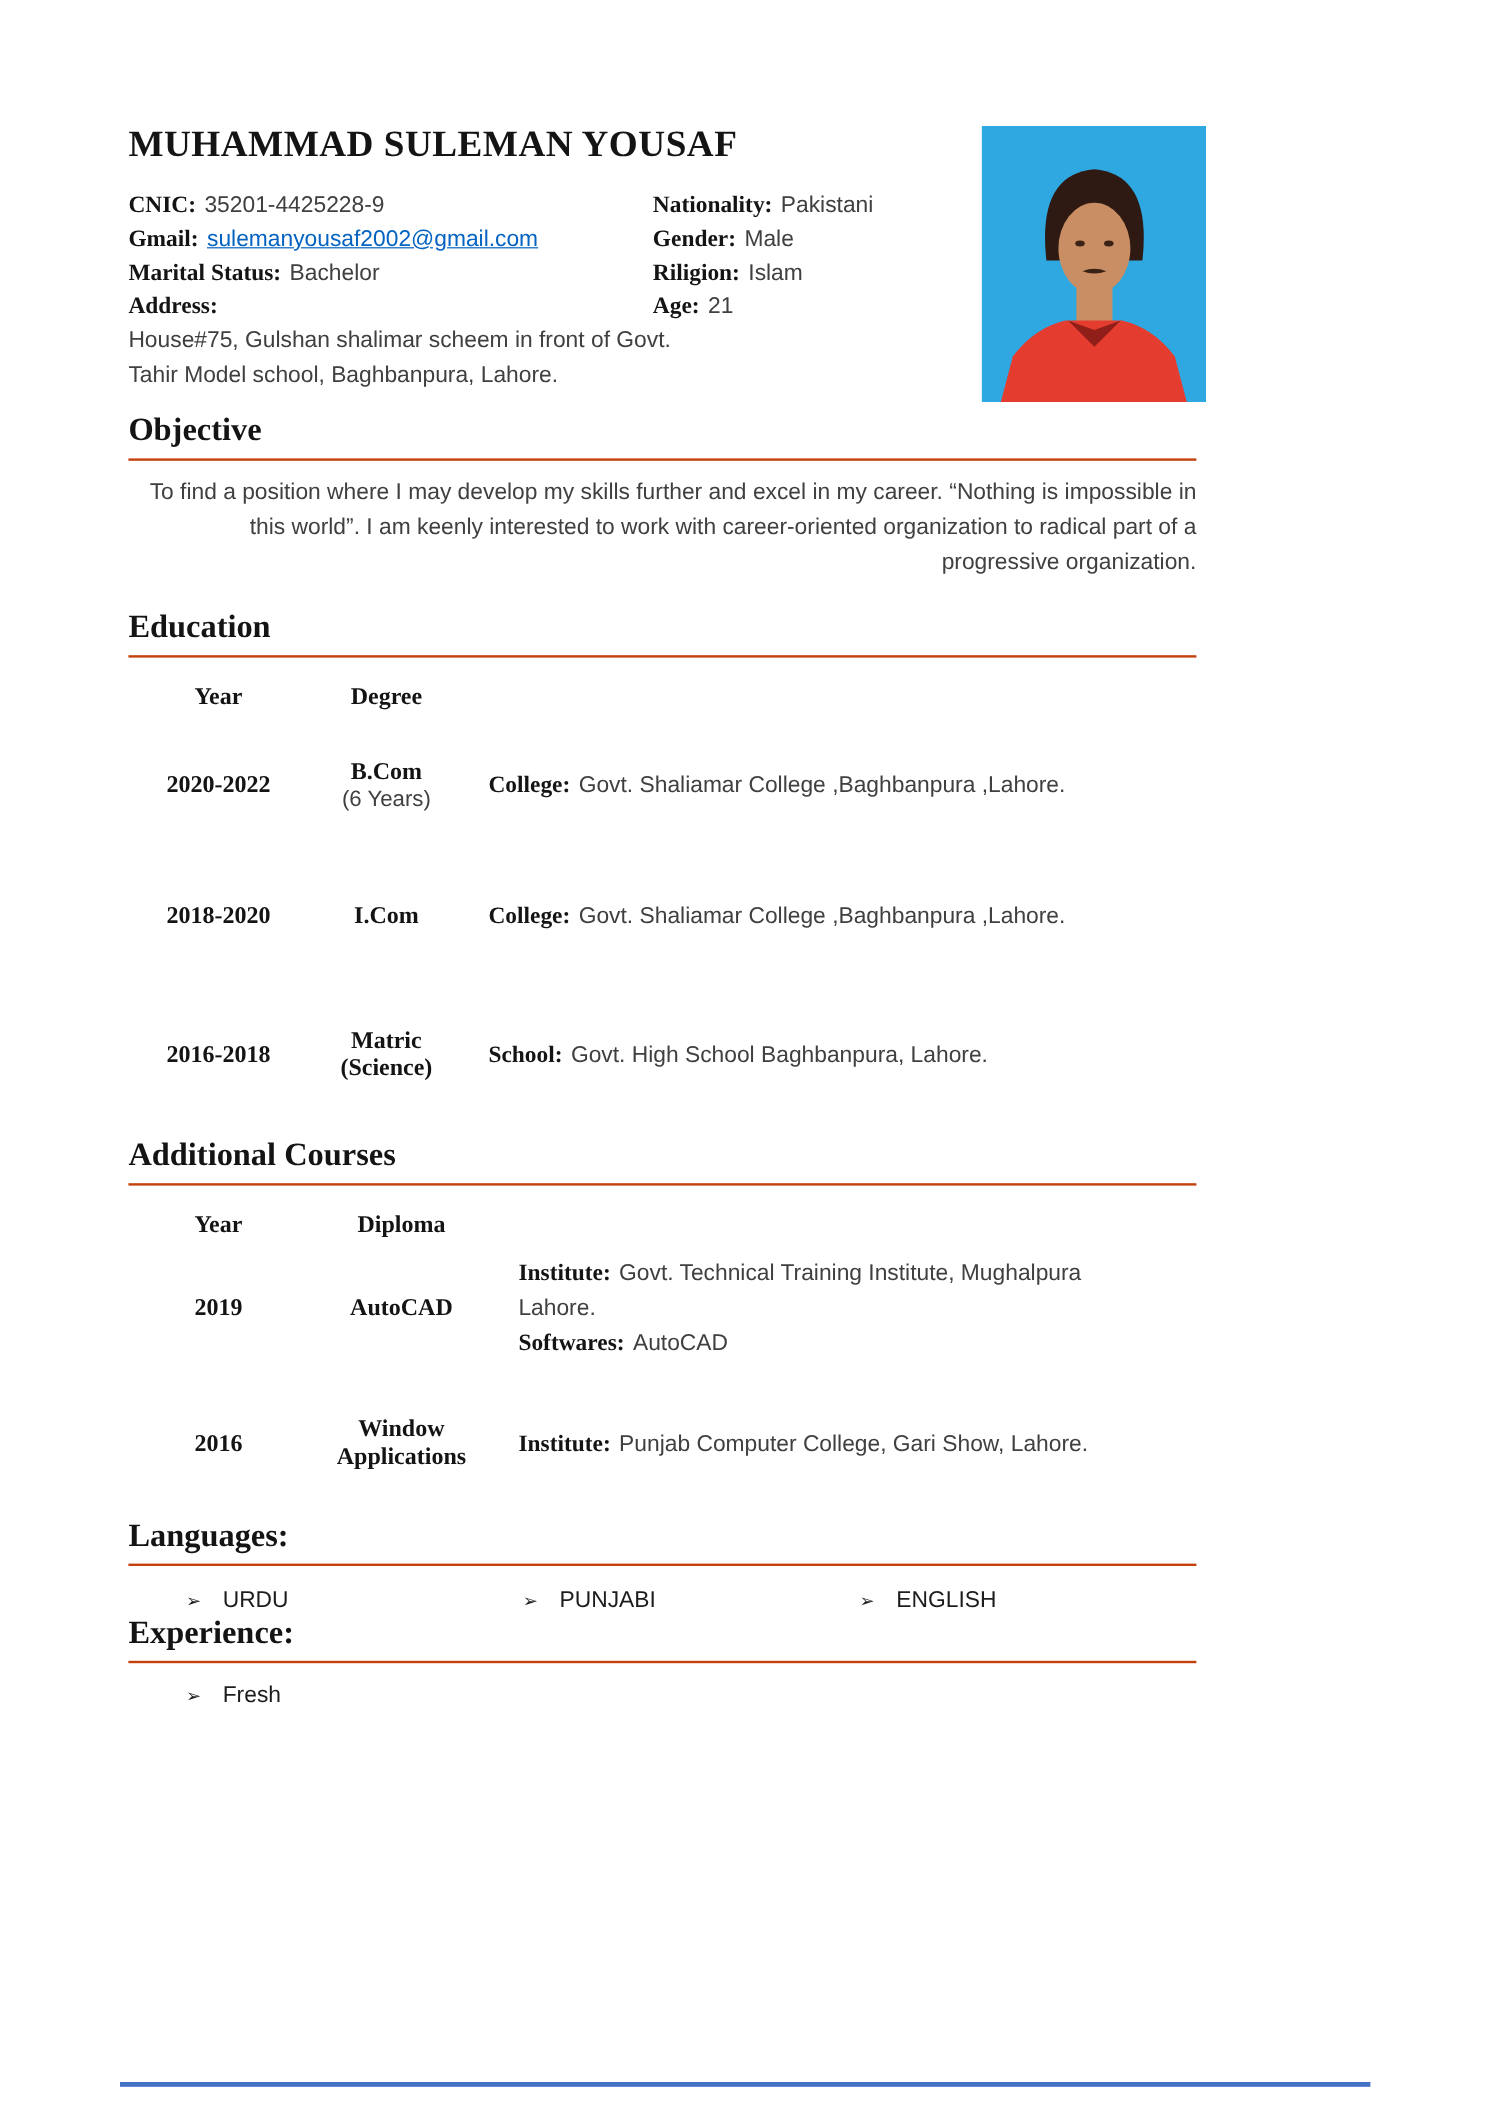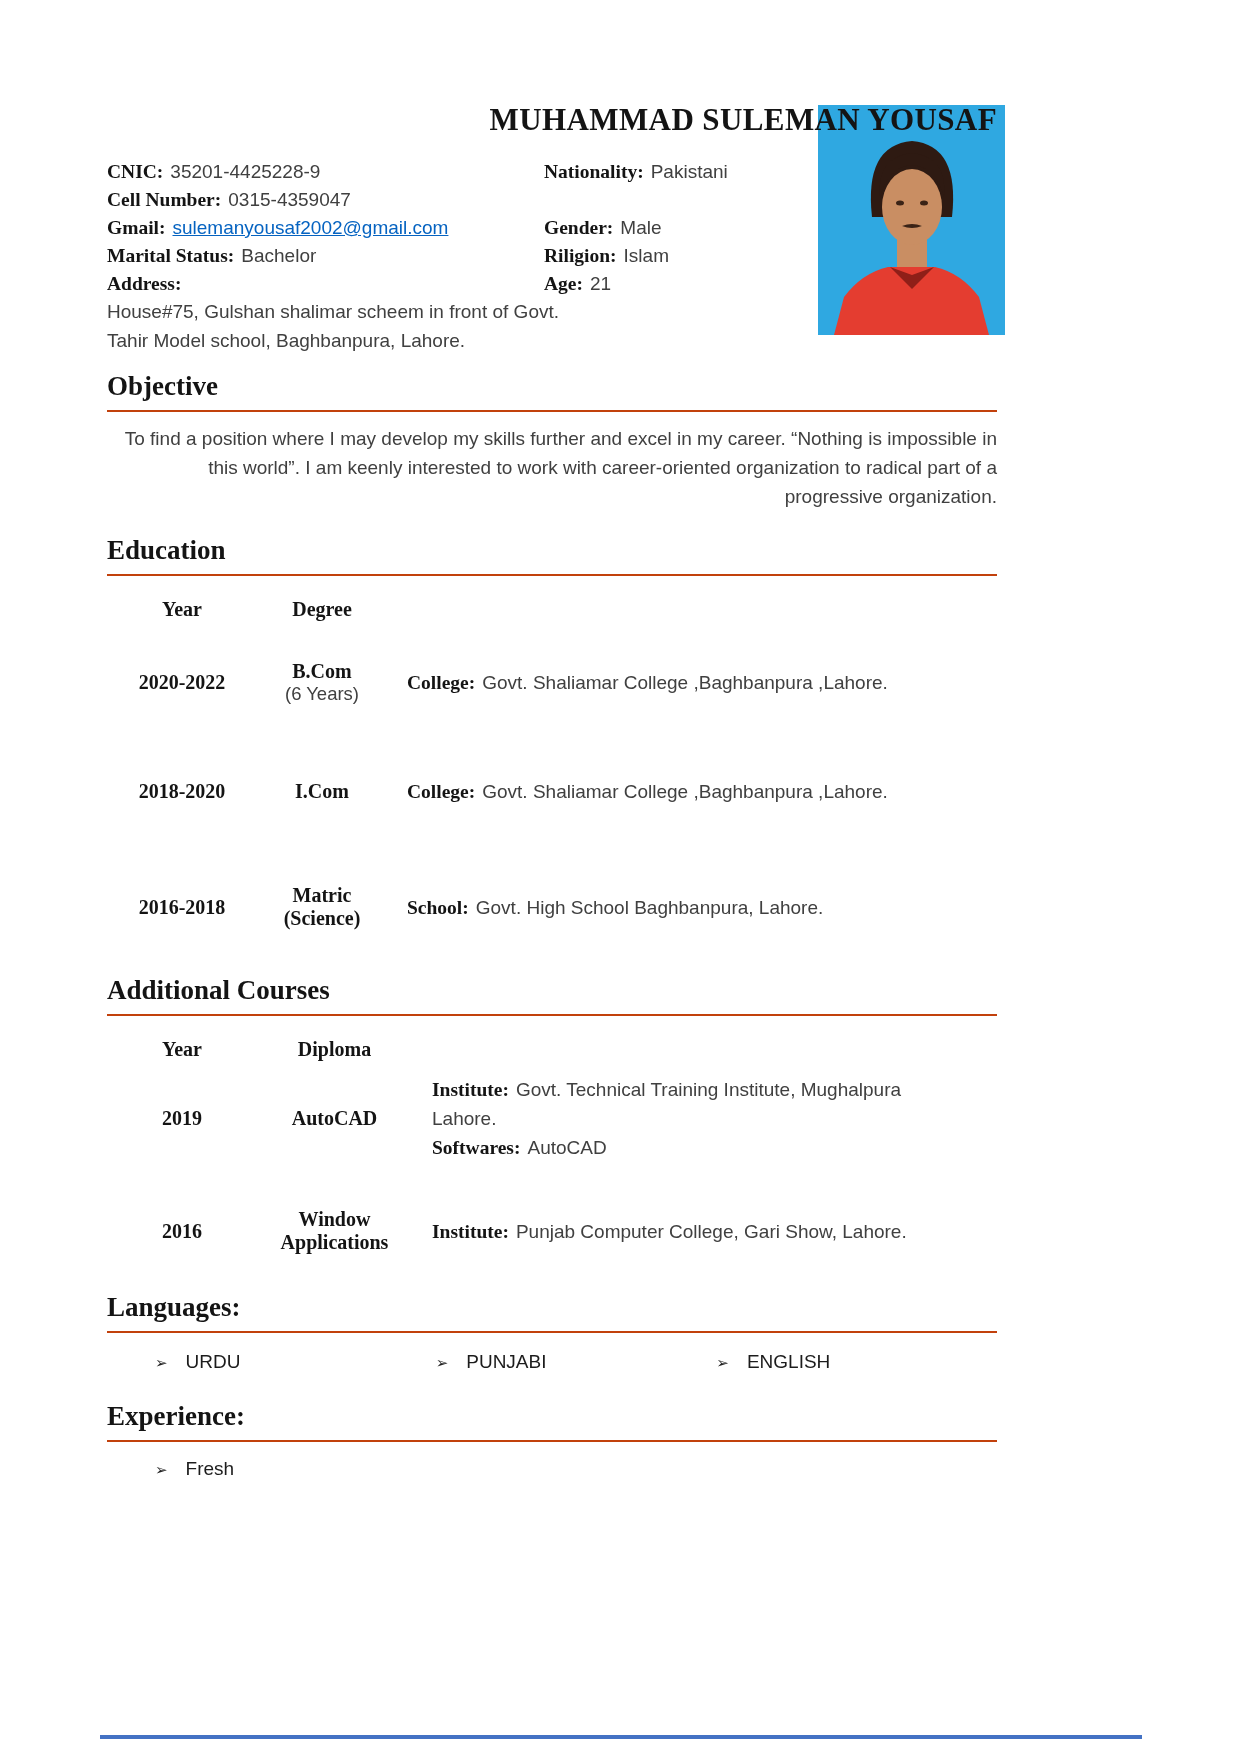--- a/index.html
+++ b/index.html
@@ -21,21 +21,20 @@
   }
 
   
   .name {
     margin-top: 102px;
     font-family: "Liberation Serif", serif;
     font-weight: 700;
     font-size: 31px;
     letter-spacing: 0.4px;
     color: #141414;
-    text-align: right;
   }
   .details { margin-top: 20px; }
   .detail-row {
     display: grid;
     grid-template-columns: 437px 1fr;
     line-height: 28px;
     font-size: 19px;
   }
   .lbl {
     font-family: "Liberation Serif", serif;
@@ -67,21 +66,21 @@
     font-weight: 700;
     font-size: 27px;
     color: #141414;
     border-bottom: 2px solid #c2410c;
     padding-bottom: 8px;
   }
   .t-objective  { margin-top: 16px; }
   .t-education  { margin-top: 24px; }
   .t-courses    { margin-top: 24px; }
   .t-languages  { margin-top: 18px; }
-  .t-experience { margin-top: 28px; }
+  .t-experience { }
 
   .objective-text {
     margin-top: 12px;
     font-size: 19px;
     line-height: 29px;
     color: #404040;
     text-align: right;
   }
 
   
@@ -182,23 +181,20 @@
       <div class="detail-row">
         <div>
           <span class="lbl">CNIC:</span><span class="val">35201-4425228-9</span>
         </div>
         <div>
           <span class="lbl">Nationality:</span><span class="val">Pakistani</span>
         </div>
       </div>
 
       <div class="detail-row">
-        <div>
-          <span class="lbl">Cell Number:</span><span class="val">0315-4359047</span>
-        </div>
         <div></div>
       </div>
 
       <div class="detail-row">
         <div>
           <span class="lbl">Gmail:</span><a class="email" href="#" style="color: rgb(5, 99, 193);">sulemanyousaf2002@gmail.com</a>
         </div>
         <div>
           <span class="lbl">Gender:</span><span class="val">Male</span>
         </div>

